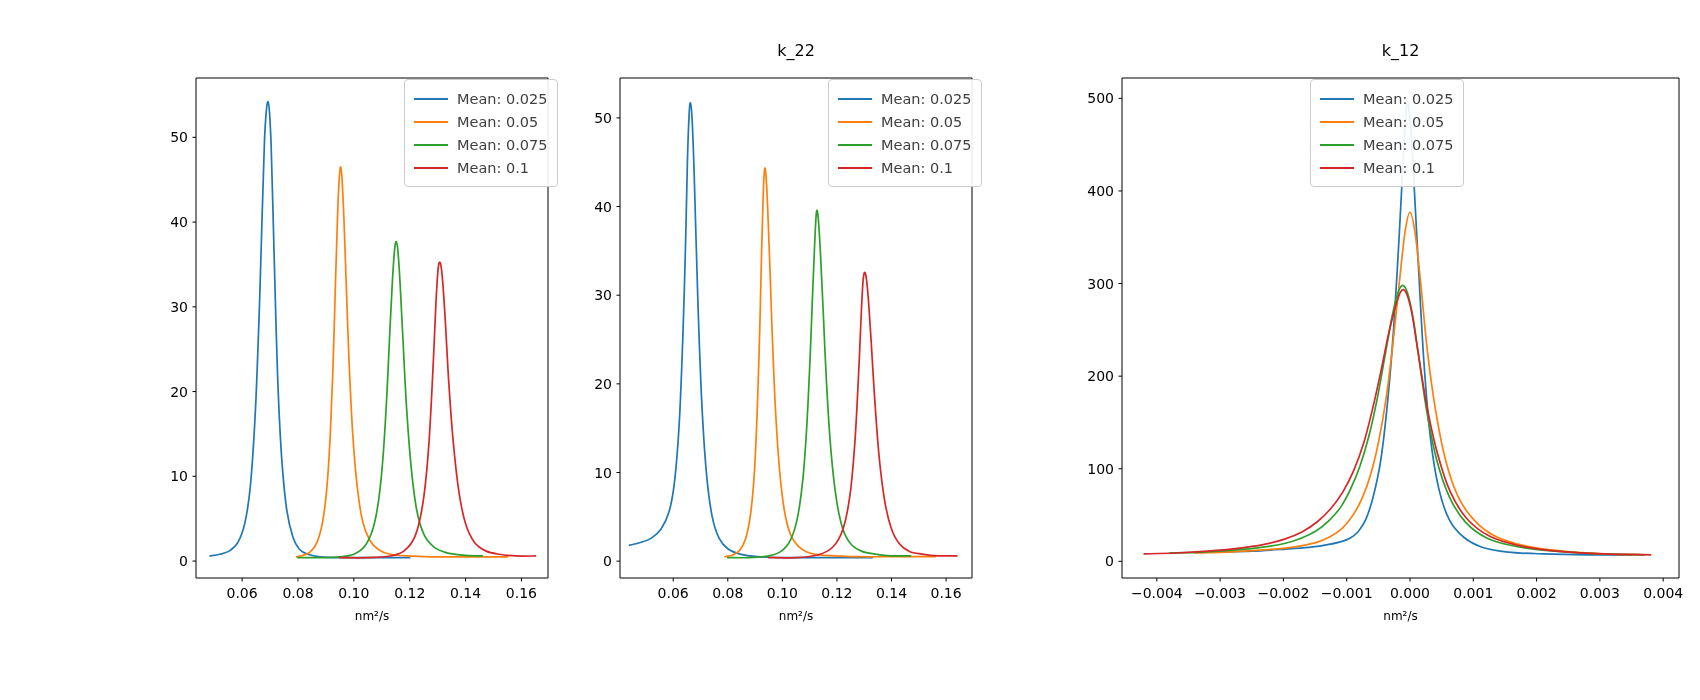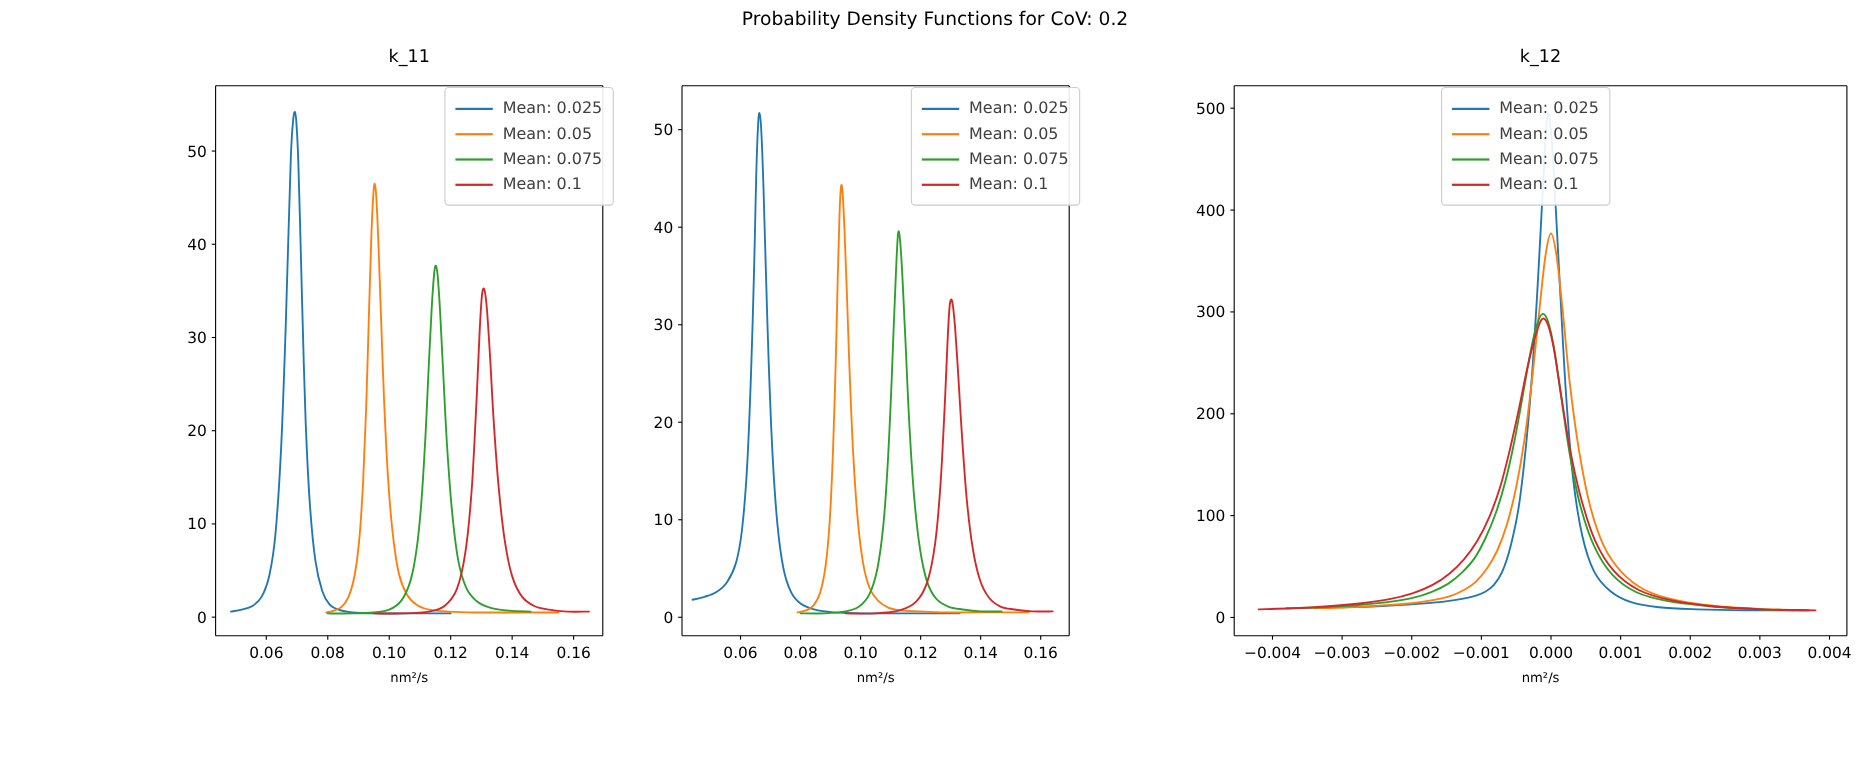--- a/index.html
+++ b/index.html
@@ -81,24 +81,22 @@
     font-size: 14.5px;
     color: #404040;
     white-space: nowrap;
   }
 </style>
 </head>
 <body>
 
 <div id="figure">
 
-  <div id="figure-title">Probability Density Functions for CoV: 0.2</div>
 
   <div class="subplot" id="subplot-0" style="left: 0px; width: 1700px;">
-    <div class="subplot-title" style="left: 196px; width: 352px; top: 41px;">k_11</div>
     <svg class="axes-svg" id="svg-0" width="1700" height="700">
         <line x1="196" y1="78" x2="548" y2="78" stroke="#000000" stroke-width="1"></line>
         <line x1="196" y1="578" x2="548" y2="578" stroke="#000000" stroke-width="1"></line>
         <line x1="196" y1="78" x2="196" y2="578" stroke="#000000" stroke-width="1"></line>
         <line x1="548" y1="78" x2="548" y2="578" stroke="#000000" stroke-width="1"></line>
         <line x1="242.0952380952381" y1="578" x2="242.0952380952381" y2="581.5" stroke="#000000" stroke-width="1"></line>
         <text x="242.0952380952381" y="598" text-anchor="middle" class="tick-label">0.06</text>
         <line x1="297.968253968254" y1="578" x2="297.968253968254" y2="581.5" stroke="#000000" stroke-width="1"></line>
         <text x="297.968253968254" y="598" text-anchor="middle" class="tick-label">0.08</text>
         <line x1="353.8412698412699" y1="578" x2="353.8412698412699" y2="581.5" stroke="#000000" stroke-width="1"></line>
@@ -148,20 +146,21 @@
           <span class="legend-text">Mean: 0.075</span>
         </div>
         <div class="legend-row">
           <span class="legend-swatch" style="border-top-color: rgb(214, 39, 40);"></span>
           <span class="legend-text">Mean: 0.1</span>
         </div>
       </div>
   </div>
 
   <div class="subplot" id="subplot-1" style="left: 0px; width: 1700px;">
+    <div class="subplot-title" style="left: 620px; width: 352px; top: 41px;">k_22</div>
     <svg class="axes-svg" id="svg-1" width="1700" height="700">
         <line x1="620" y1="78" x2="972" y2="78" stroke="#000000" stroke-width="1"></line>
         <line x1="620" y1="578" x2="972" y2="578" stroke="#000000" stroke-width="1"></line>
         <line x1="620" y1="78" x2="620" y2="578" stroke="#000000" stroke-width="1"></line>
         <line x1="972" y1="78" x2="972" y2="578" stroke="#000000" stroke-width="1"></line>
         <line x1="673.2093023255813" y1="578" x2="673.2093023255813" y2="581.5" stroke="#000000" stroke-width="1"></line>
         <text x="673.2093023255813" y="598" text-anchor="middle" class="tick-label">0.06</text>
         <line x1="727.7829457364342" y1="578" x2="727.7829457364342" y2="581.5" stroke="#000000" stroke-width="1"></line>
         <text x="727.7829457364342" y="598" text-anchor="middle" class="tick-label">0.08</text>
         <line x1="782.3565891472869" y1="578" x2="782.3565891472869" y2="581.5" stroke="#000000" stroke-width="1"></line>

